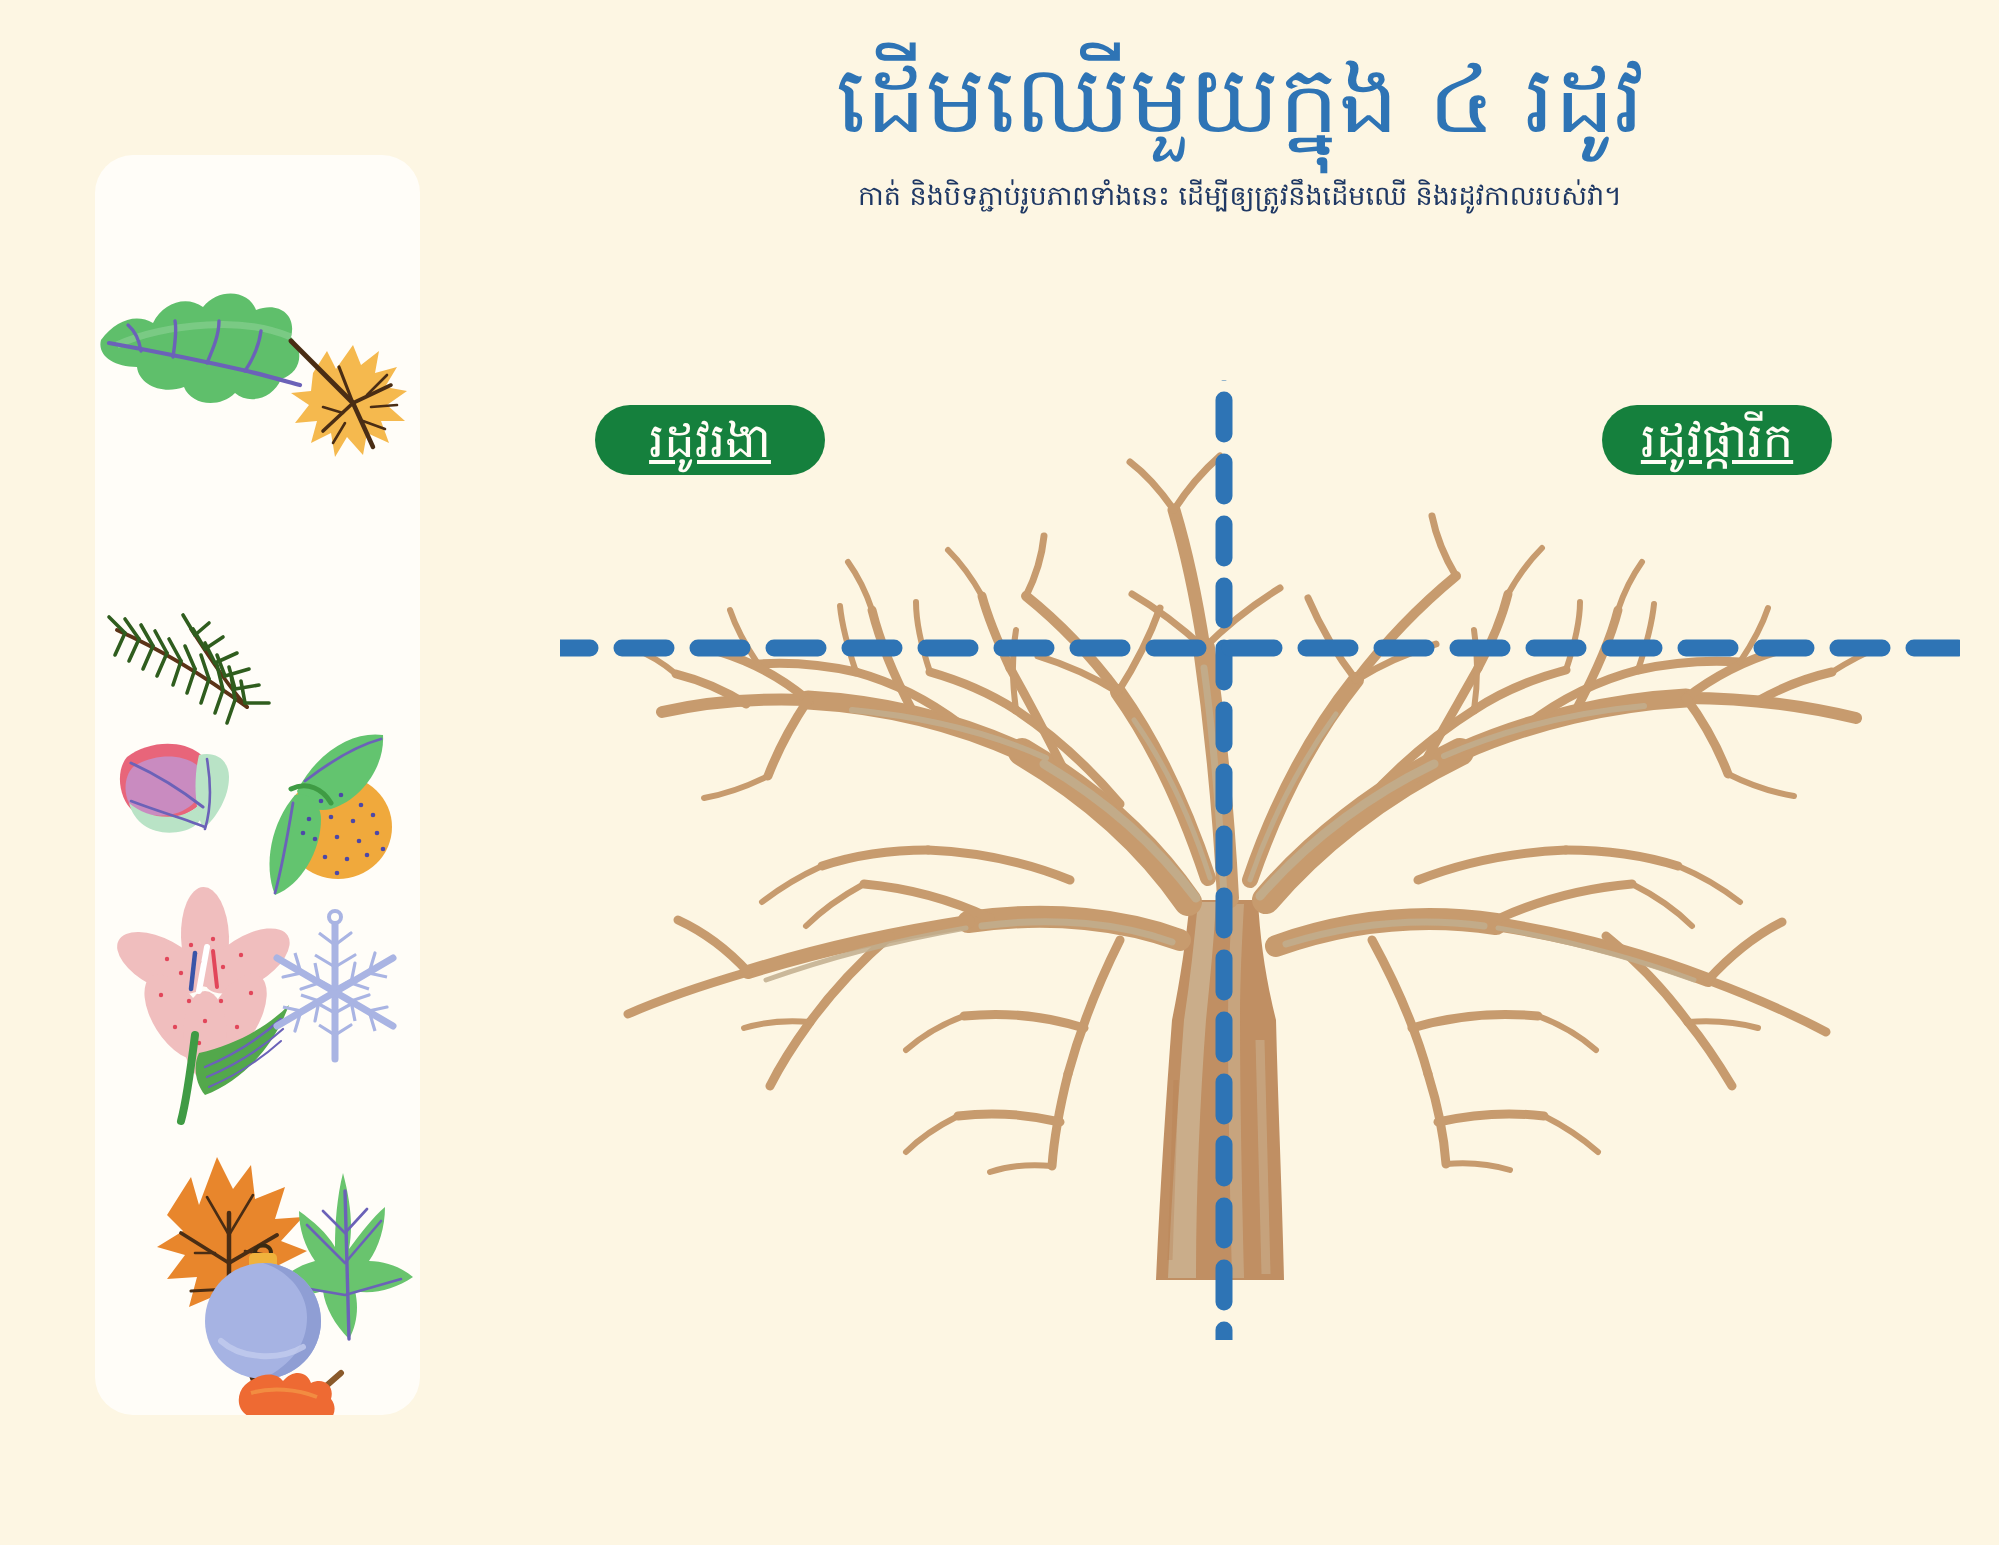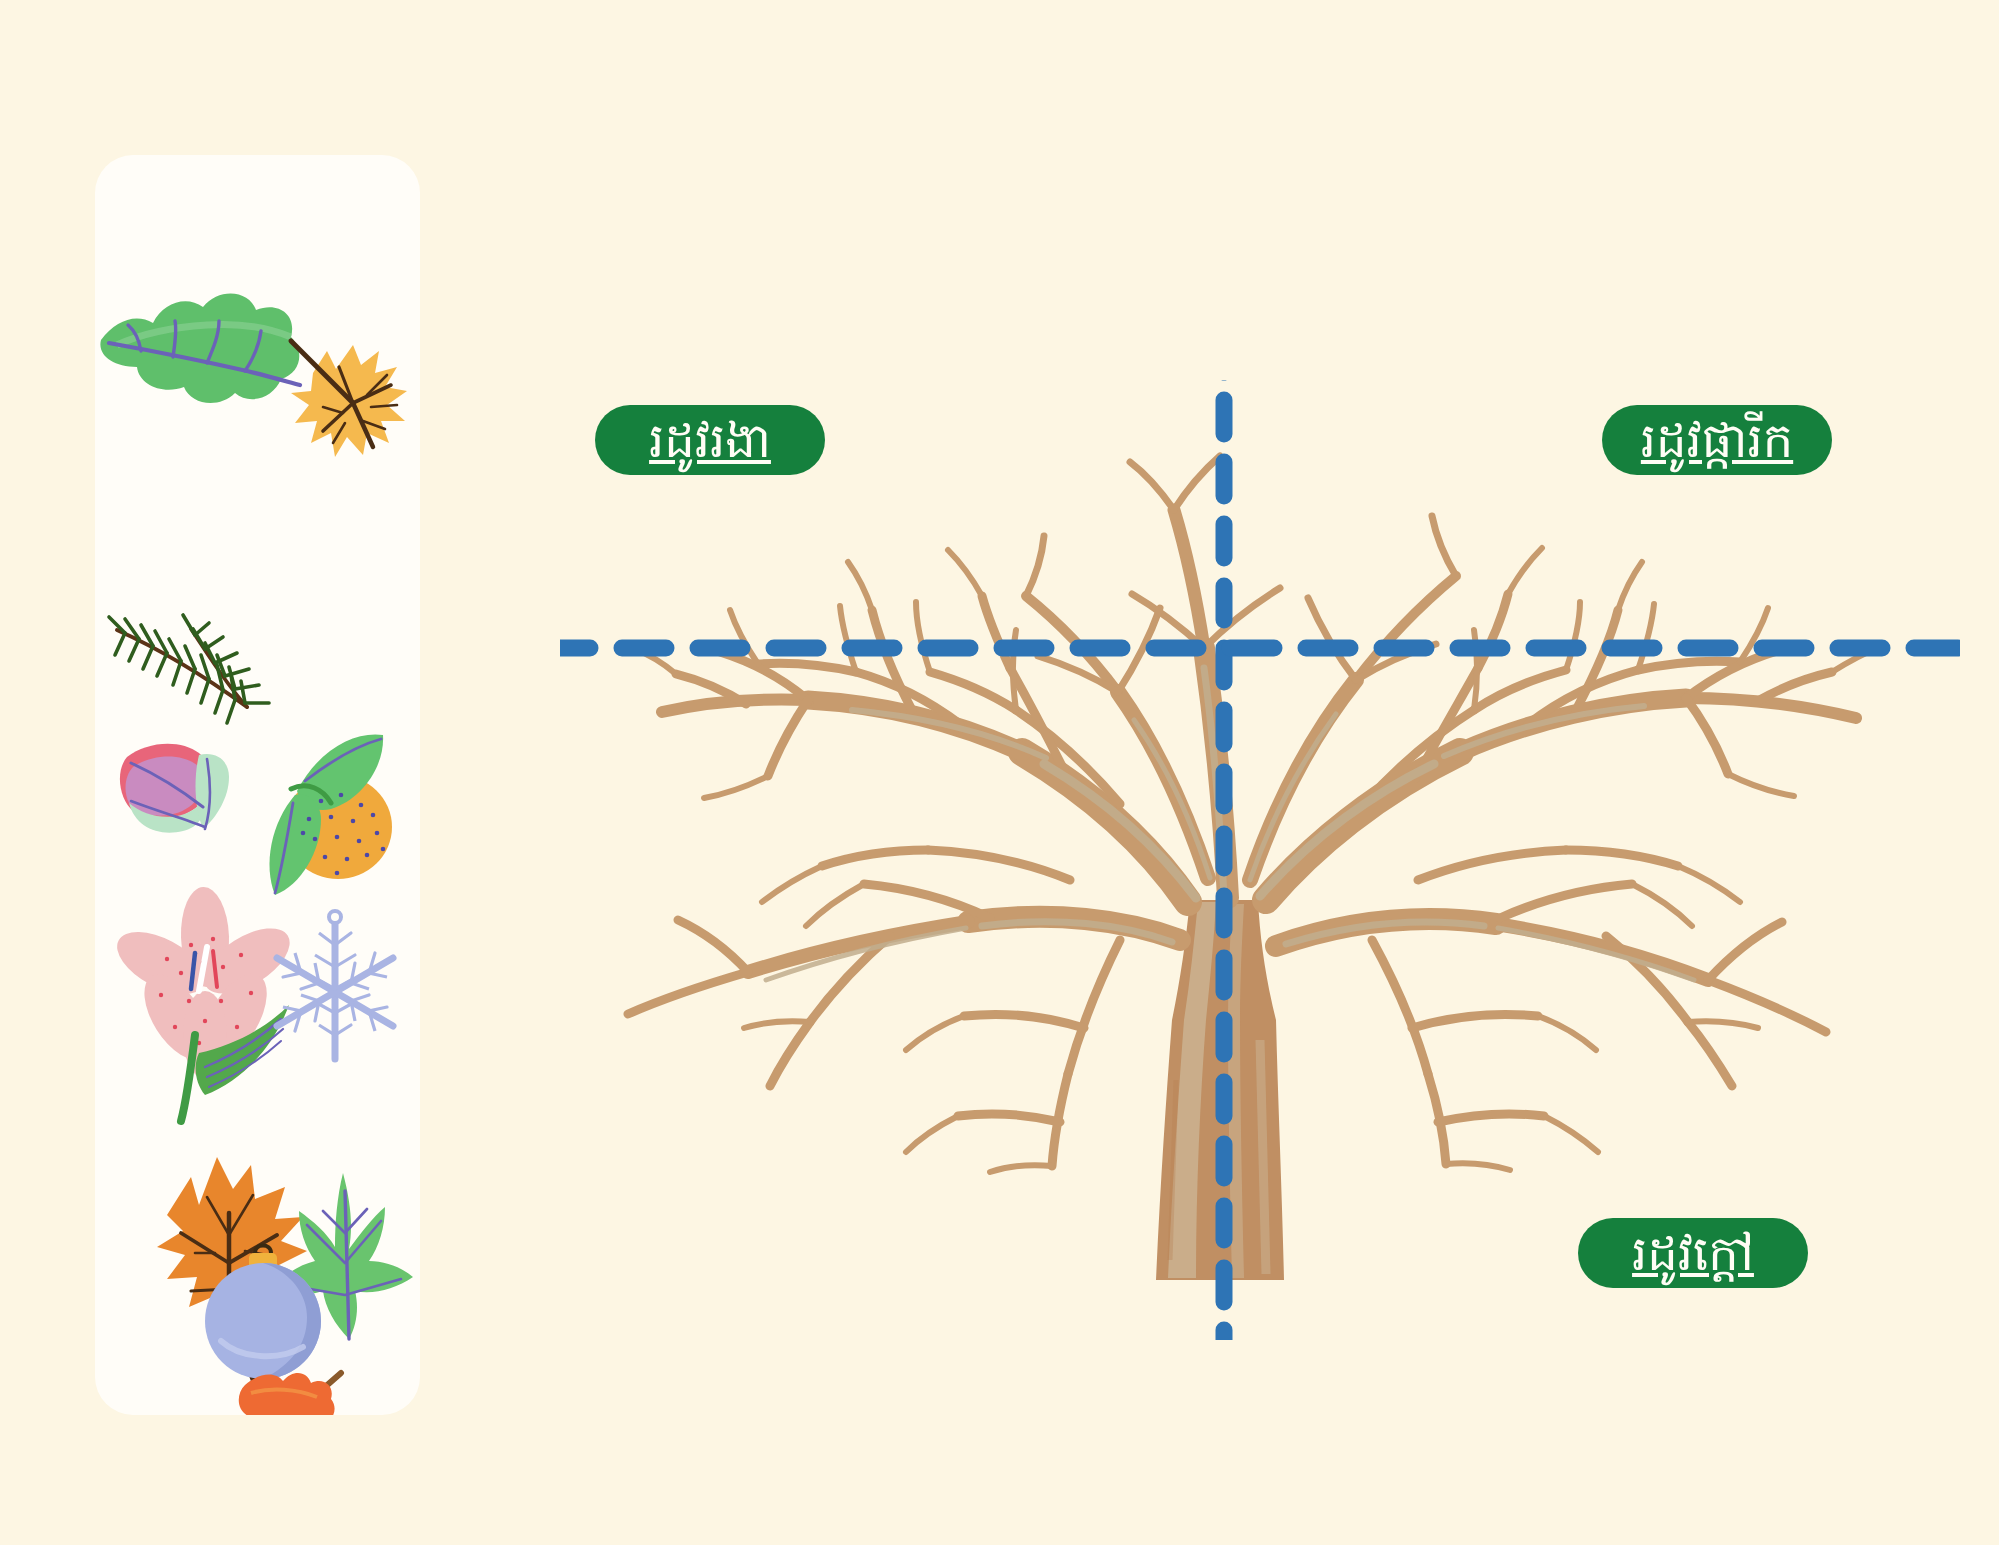--- a/index.html
+++ b/index.html
@@ -323,24 +323,27 @@
         <path d="M194 1300 C214 1294, 238 1296, 256 1304" stroke="#F5A34B" stroke-width="4" fill="none" opacity="0.6"></path>
 
         <ellipse cx="146" cy="1316" rx="17" ry="20" fill="#9A6B31"></ellipse>
         <path d="M129 1308 C131 1294, 161 1292, 163 1308 C163 1314, 129 1314, 129 1308 Z" fill="#E9E0C8"></path>
         <ellipse cx="182" cy="1306" rx="18" ry="21" fill="#A8762F"></ellipse>
         <path d="M164 1298 C166 1284, 198 1282, 200 1298 C200 1304, 164 1304, 164 1298 Z" fill="#F0E7CD"></path>
       </g>
     </svg>
   </div>
 
+  <div id="title-block">
+    <div id="page-title">ដើមឈើមួយក្នុង ៤ រដូវ</div>
+    <div id="page-subtitle">កាត់ និងបិទភ្ជាប់រូបភាពទាំងនេះ ដើម្បីឲ្យត្រូវនឹងដើមឈើ និងរដូវកាលរបស់វា។</div>
+  </div>
 
   <div class="season-pill" id="pill-winter">រដូវរងា</div>
   <div class="season-pill" id="pill-spring">រដូវផ្ការីក</div>
-  <div class="season-pill" id="pill-summer">រដូវក្តៅ</div>
 
   <div id="worksheet-canvas">
     <svg viewBox="0 0 1400 960" preserveAspectRatio="none">
 
       <g>
 
         <g>
           <path d="M612 640 C606 720, 600 810, 596 900 L724 900 C722 812, 718 722, 716 640
                    C706 600, 700 560, 698 520 L630 520 C626 560, 620 602, 612 640 Z" fill="#C08F63"></path>
           <path d="M624 640 C618 722, 612 812, 608 898 L636 898 C636 810, 640 720, 646 640

